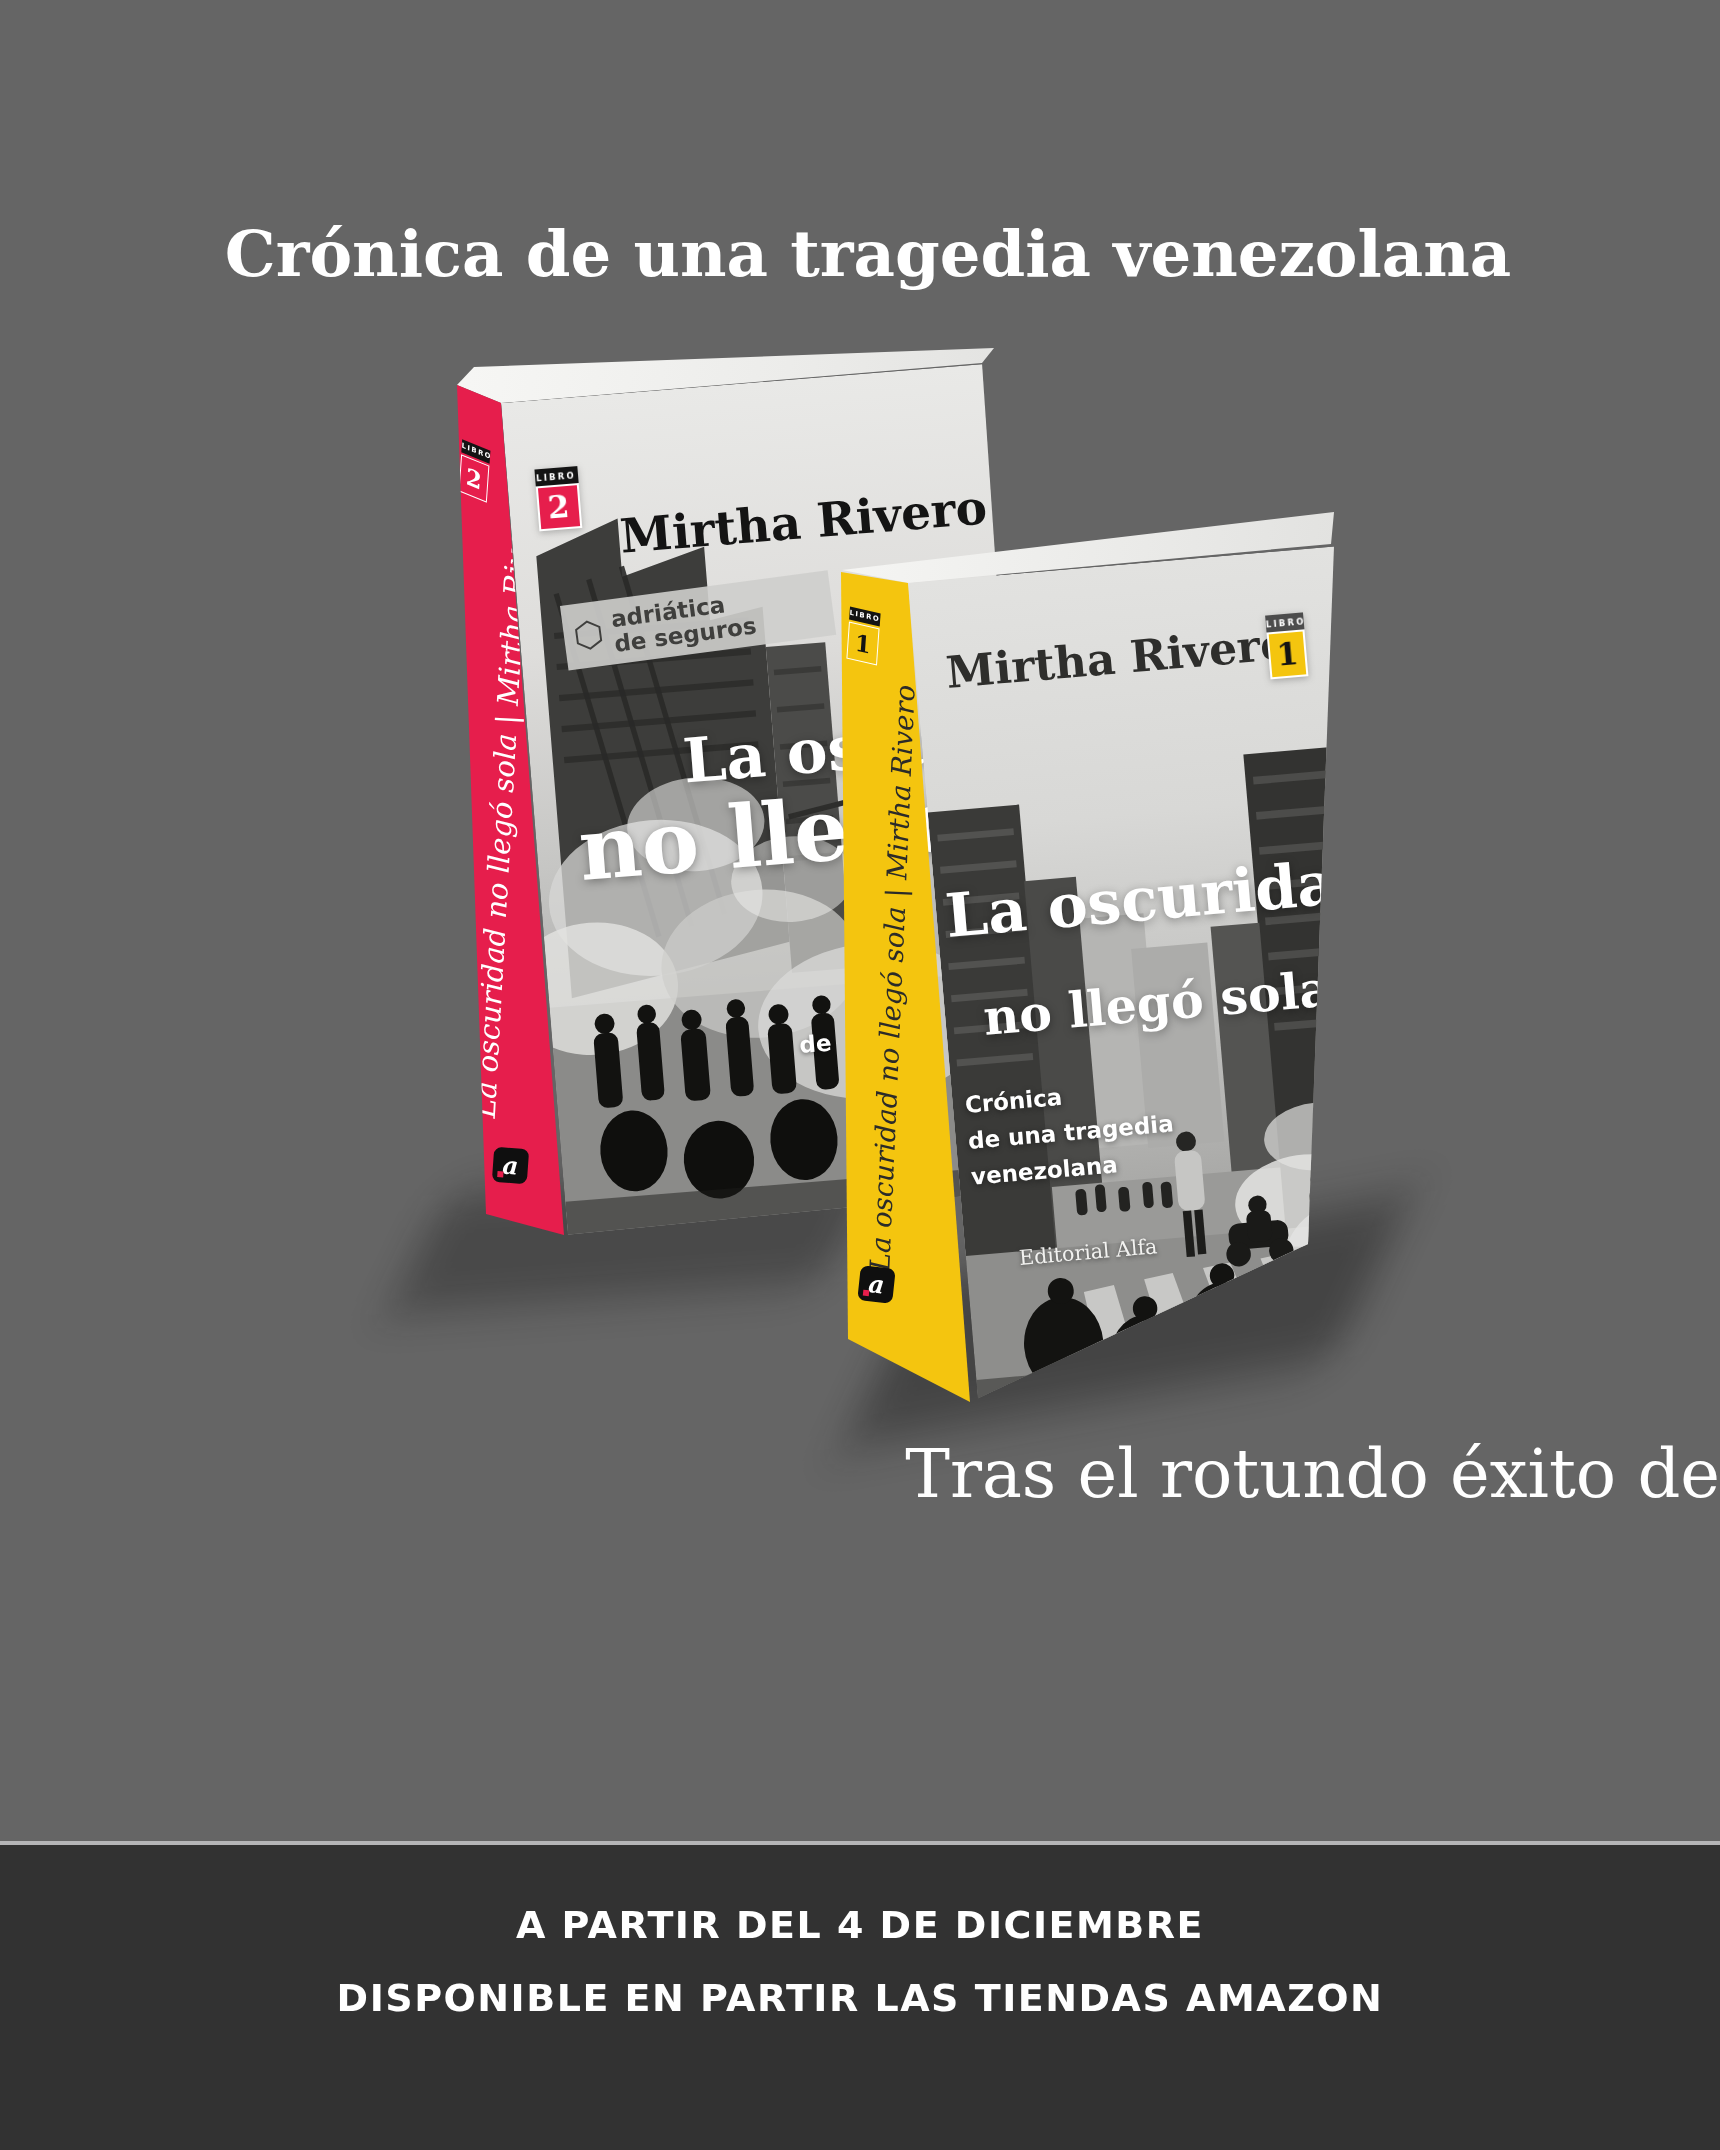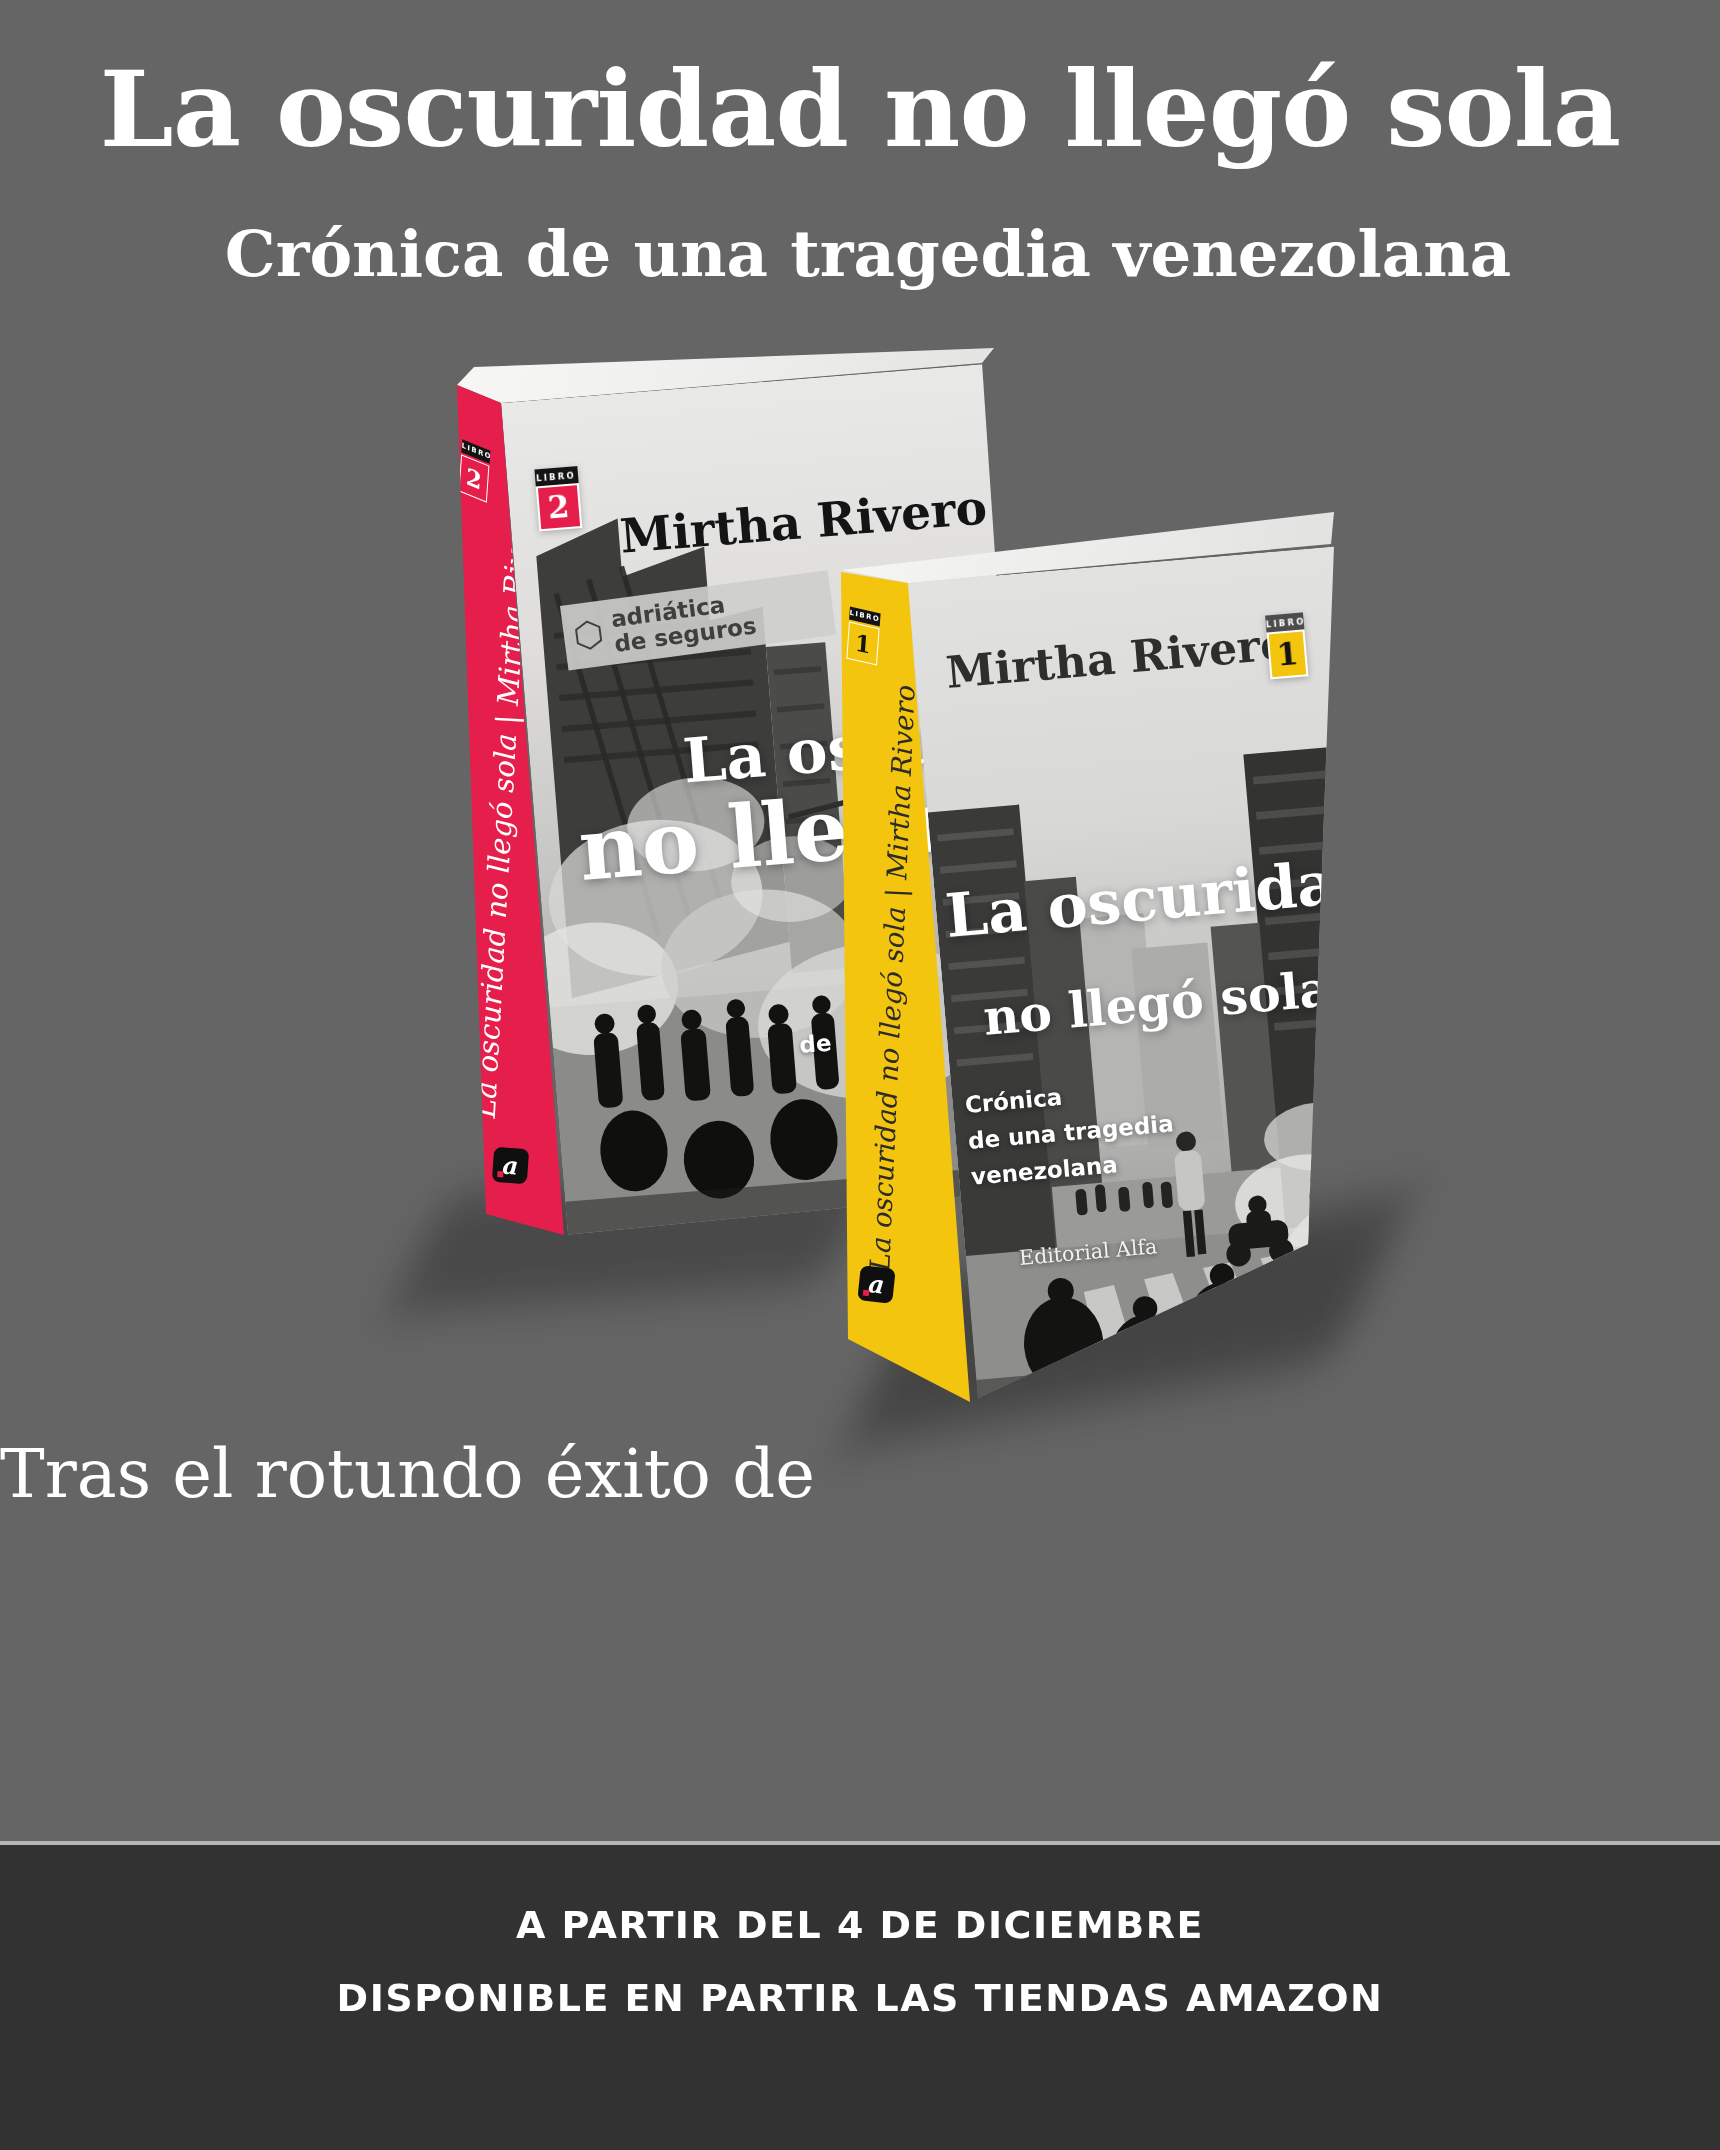--- a/index.html
+++ b/index.html
@@ -103,38 +103,37 @@
     background:rgba(206,206,204,.9);color:#3f3f3d;transform:rotate(-3deg);
     font-family:"DejaVu Sans",sans-serif;font-weight:700;font-size:23px;line-height:25px;
     display:flex;gap:9.2px;align-items:center;}
   .sign .hex{font-size:35px;line-height:35px;font-weight:400;}
   .signtx{display:flex;flex-direction:column;}
   .credit2{position:absolute;left:246px;top:651px;color:#ffffff;
     font-family:"DejaVu Sans",sans-serif;font-weight:700;font-size:23px;
     text-shadow:0 1.5px 4.6px rgba(0,0,0,.45);}
 
   
-  .desc{position:absolute;left:0;right:0;top:1431px;text-align:left;color:#ffffff;
+  .desc{position:absolute;left:0;right:0;top:1431px;text-align:right;color:#ffffff;
     font-size:67px;line-height:86px;z-index:4;}
   .desc .it{font-style:italic;}
 
   
   .divider{position:absolute;left:0;top:1841px;width:100%;height:3.8px;background:#b5b5b7;z-index:4;}
   .footer{position:absolute;left:0;top:1845px;width:100%;height:306px;background:#323232;
     z-index:4;padding-top:0;}
   .fwrap{padding-top:44px;}
   .fline{text-align:center;color:#ffffff;font-family:"DejaVu Sans",sans-serif;font-weight:700;
     font-size:38px;letter-spacing:1.5px;line-height:73px;}
 </style>
 </head>
 <body>
 
 <div id="poster">
 
-  <h1 class="poster-title">La oscuridad no llegó sola</h1>
   <h2 class="poster-subtitle">Crónica de una tragedia venezolana</h2>
 
   <div class="shadow shadow-back"></div>
   <div class="shadow shadow-front"></div>
 
   <div class="book book-back">
     <div class="face pages2"></div>
 
     <div class="face spine2">
       <div class="vbadge spineb2">

